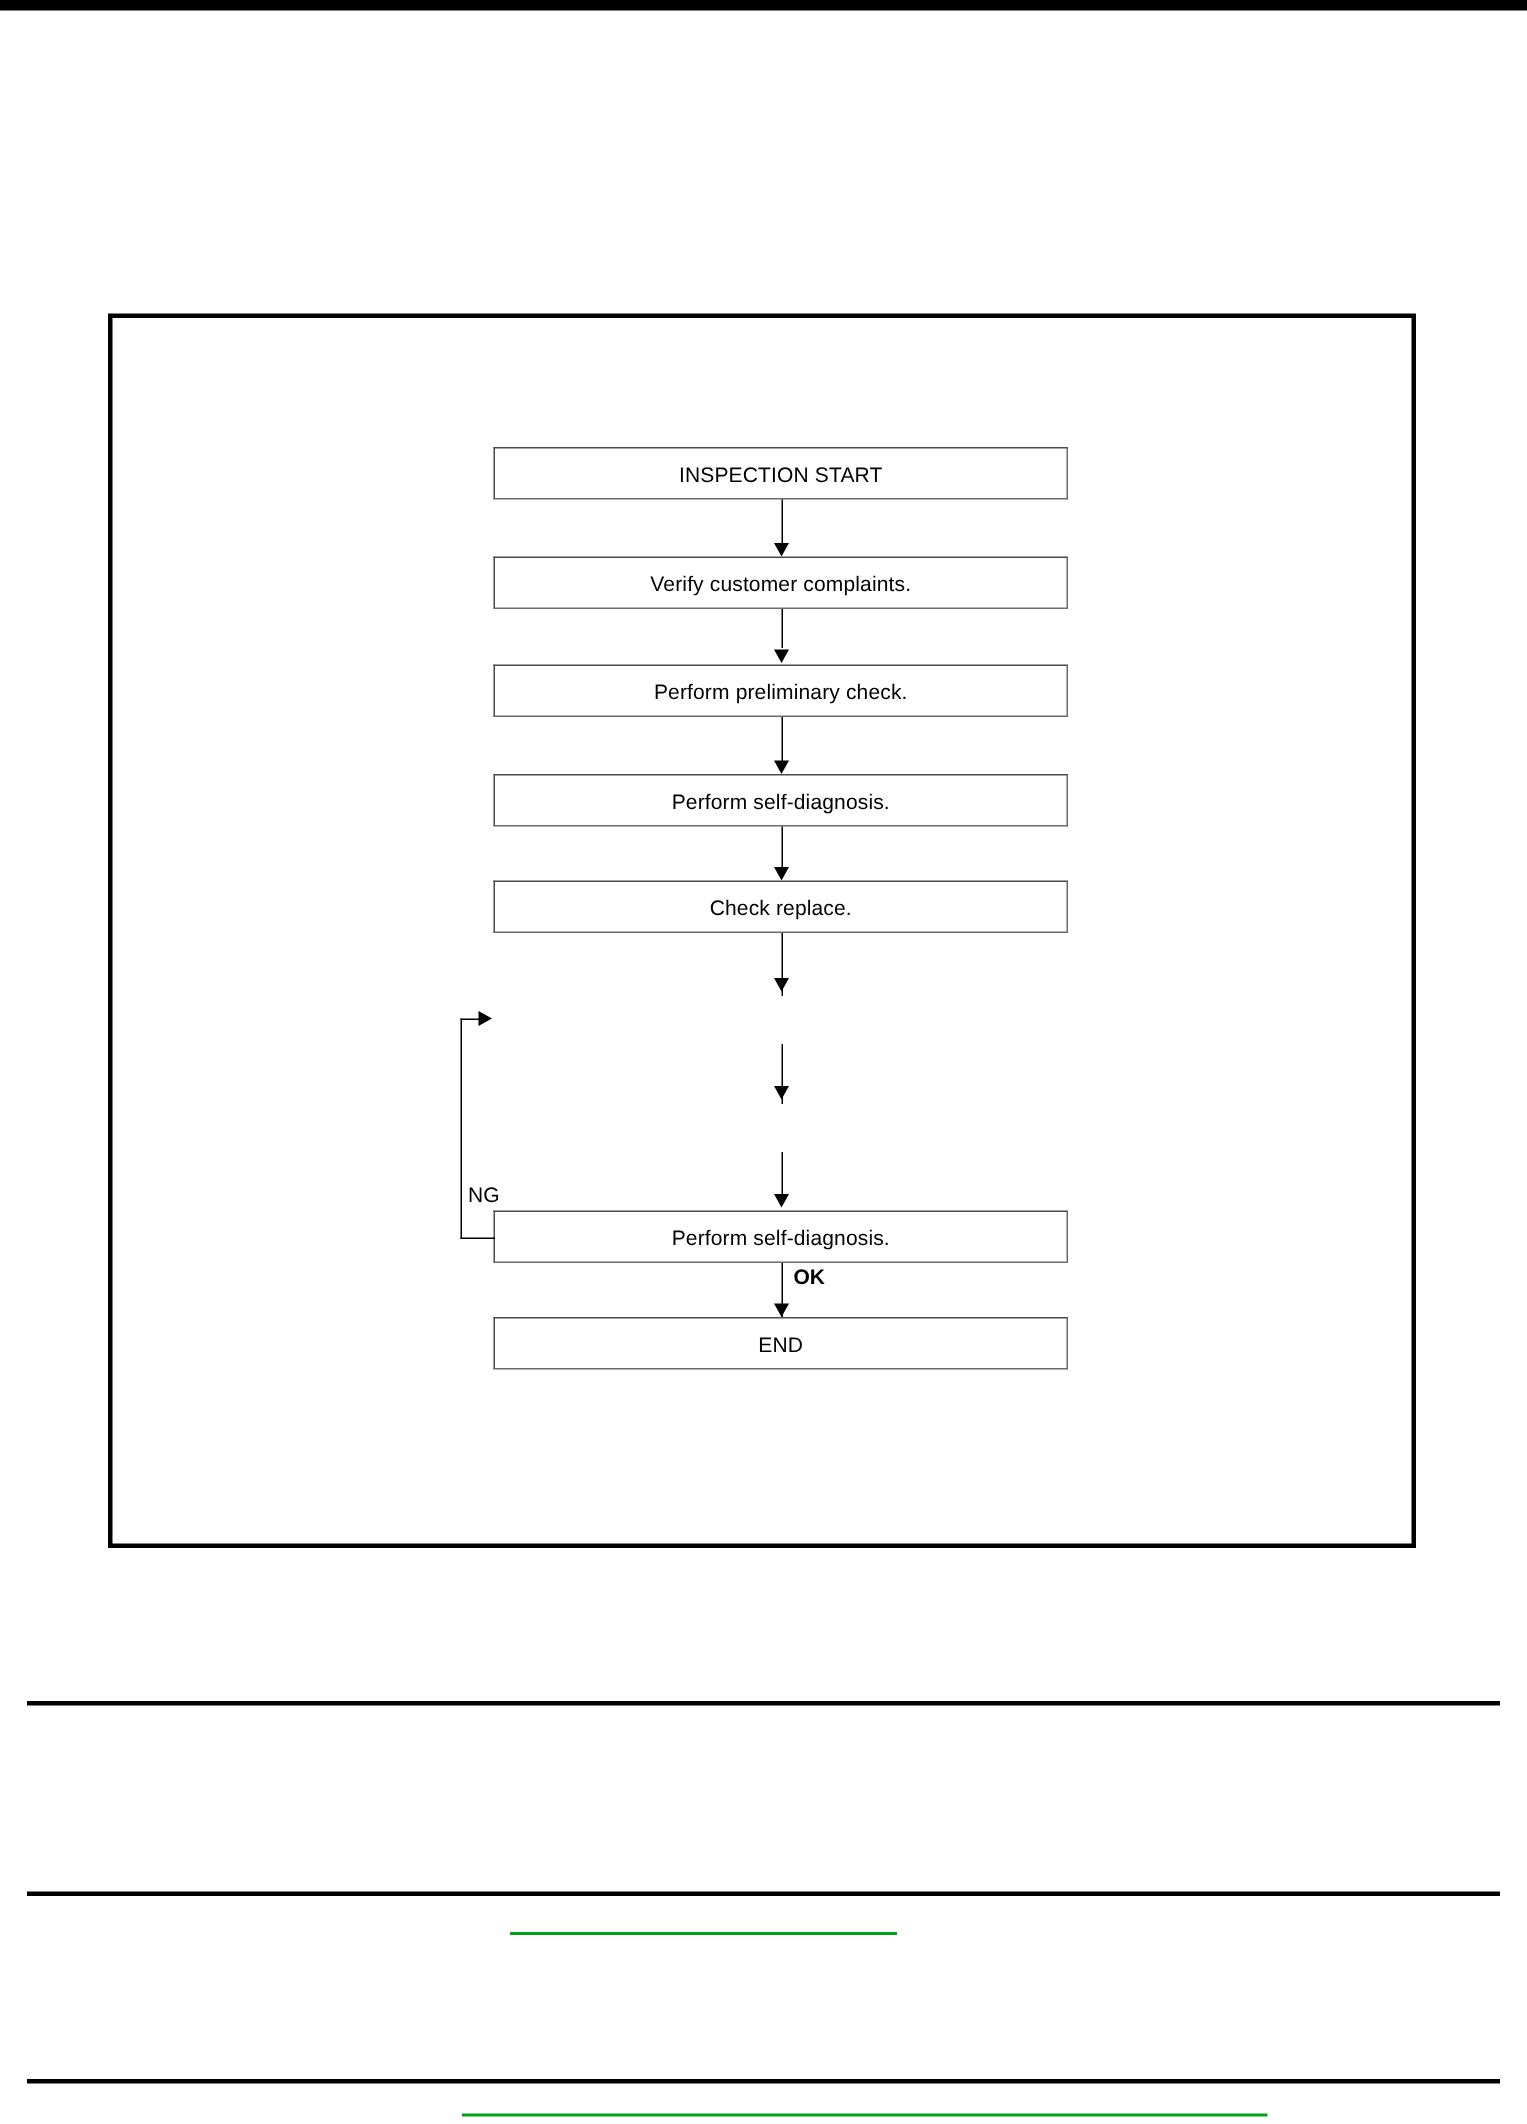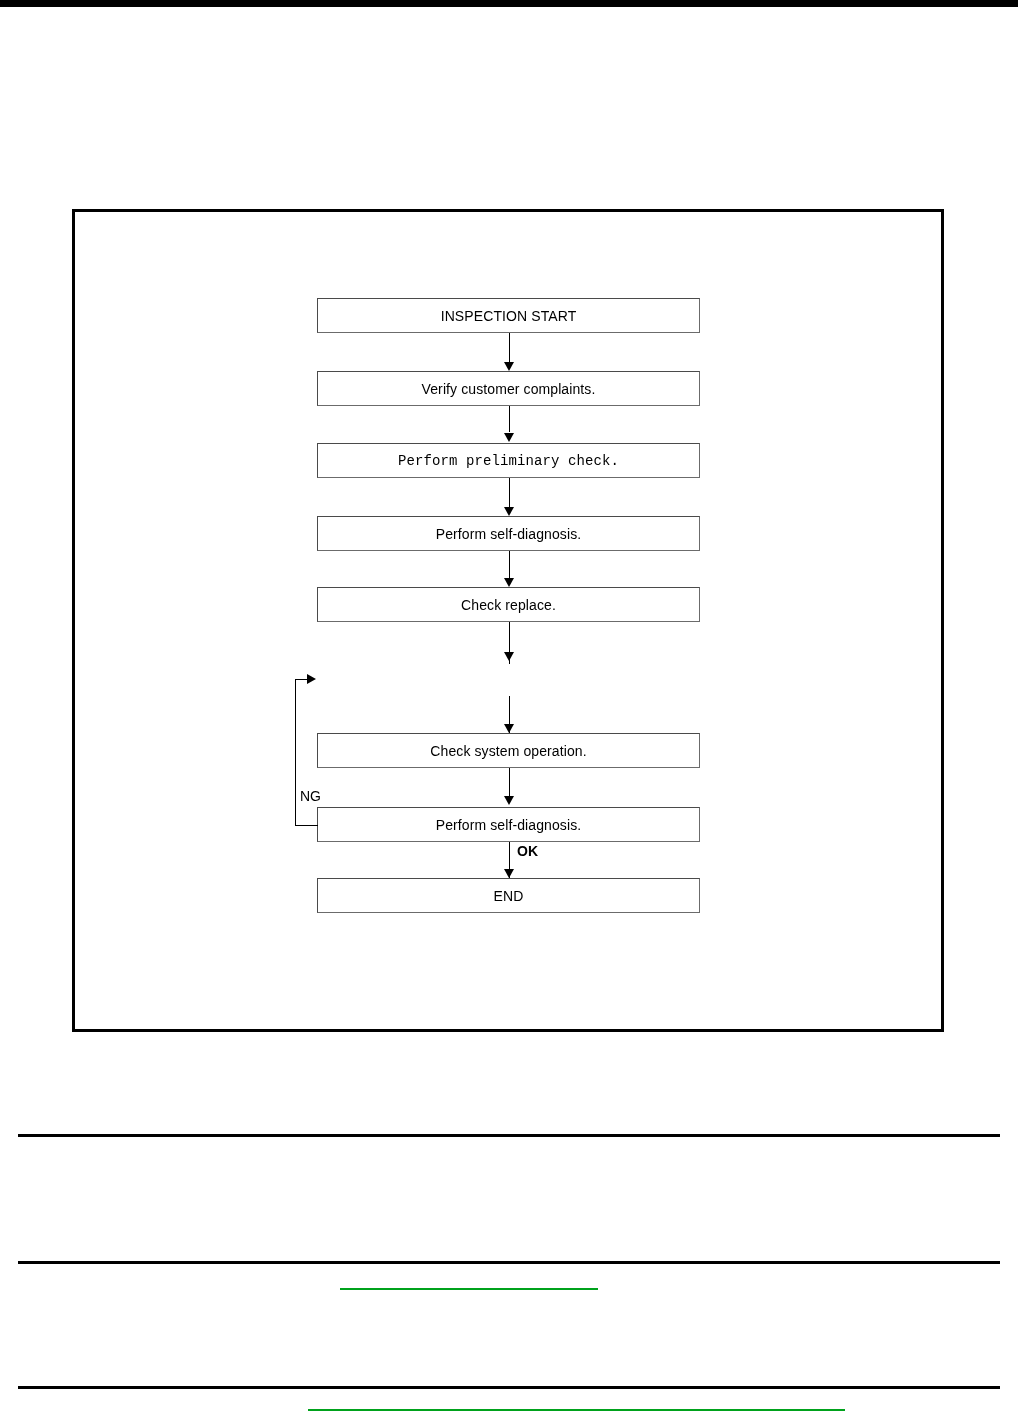--- a/index.html
+++ b/index.html
@@ -38,21 +38,21 @@
     width: 872px;
     height: 823px;
     border: 3px solid #000000;
     background: #ffffff;
     box-sizing: border-box;
   }
 
   
   .flowchart {
     position: absolute;
-    left: 4px;
+    left: 16px;
     top: 0;
     width: 872px;
     height: 823px;
     padding-left: 10px;
   }
 
   
   .node {
     position: absolute;
     left: 238px;
@@ -162,36 +162,35 @@
     <div class="flowchart">
 
       <div class="node" style="top:86px;">INSPECTION START</div>
       <div class="conn" style="top:121px;height:32px;"></div>
       <div class="arrow-down" style="top:150px;"></div>
 
       <div class="node" style="top:159px;text-align:center;">Verify customer complaints.</div>
       <div class="conn" style="top:194px;height:26px;"></div>
       <div class="arrow-down" style="top:221px;"></div>
 
-      <div class="node" style="top:231px;font-family:Liberation Mono, monospace;">Perform preliminary check.</div>
+      <div class="node" style="top:231px;">Perform preliminary check.</div>
       <div class="conn" style="top:266px;height:33px;"></div>
       <div class="arrow-down" style="top:295px;"></div>
 
       <div class="node" style="top:304px;">Perform self-diagnosis.</div>
       <div class="conn" style="top:339px;height:33px;"></div>
       <div class="arrow-down" style="top:366px;"></div>
 
       <div class="node" style="top:375px;">Check replace.</div>
       <div class="conn" style="top:410px;height:42px;"></div>
       <div class="arrow-down" style="top:440px;"></div>
 
       <div class="conn" style="top:484px;height:40px;"></div>
       <div class="arrow-down" style="top:512px;"></div>
 
-      <div class="node" style="top:521px;">Check system operation.</div>
       <div class="conn" style="top:556px;height:33px;"></div>
       <div class="arrow-down" style="top:584px;"></div>
 
       <div class="node" style="top:595px;">Perform self-diagnosis.</div>
       <div class="conn" style="top:630px;height:38px;"></div>
       <div class="arrow-down" style="top:657px;"></div>
 
       <div class="branch-label" style="left:438px; top:632px;font-weight:bold;">OK</div>
 
       <div class="node" style="top:666px;">END</div>

